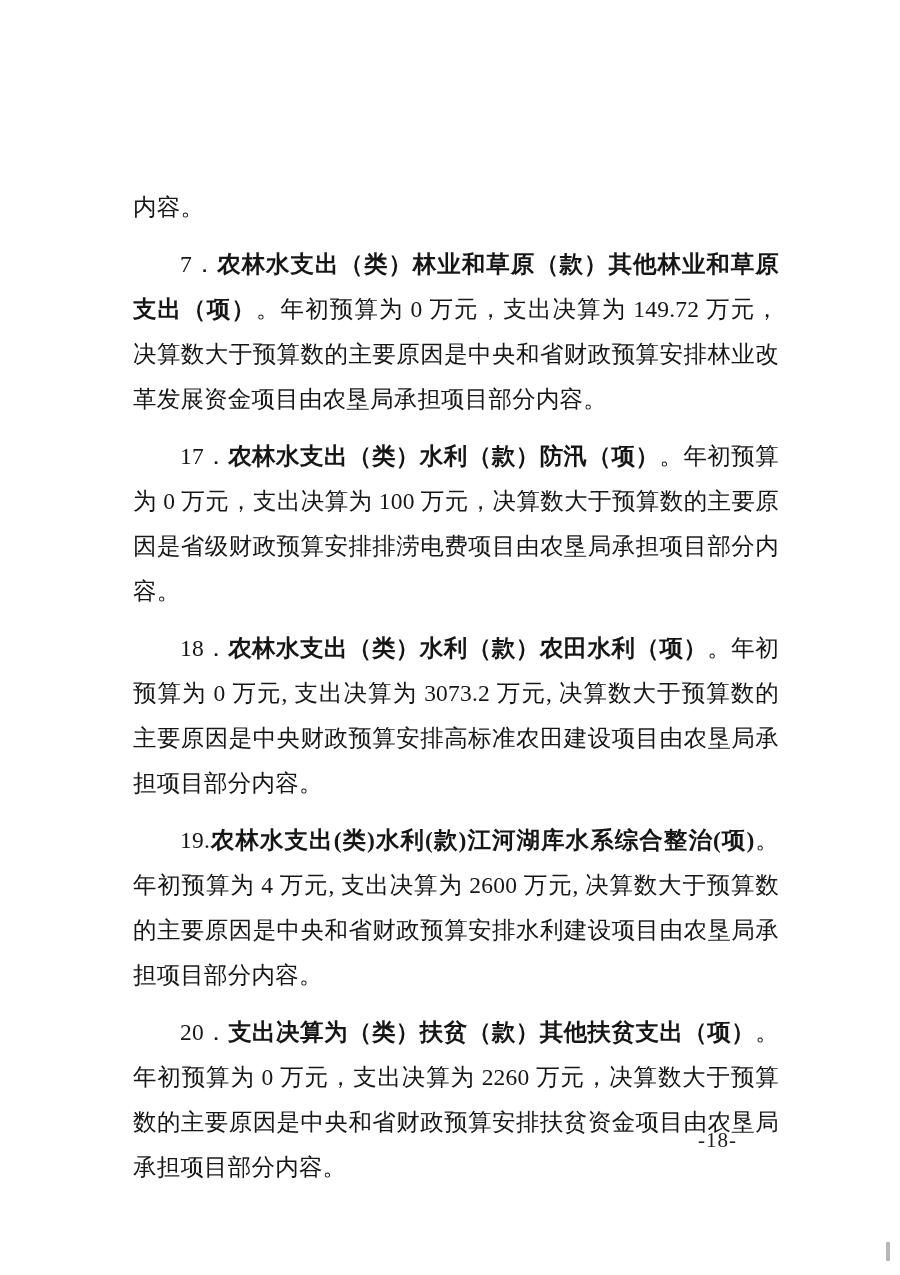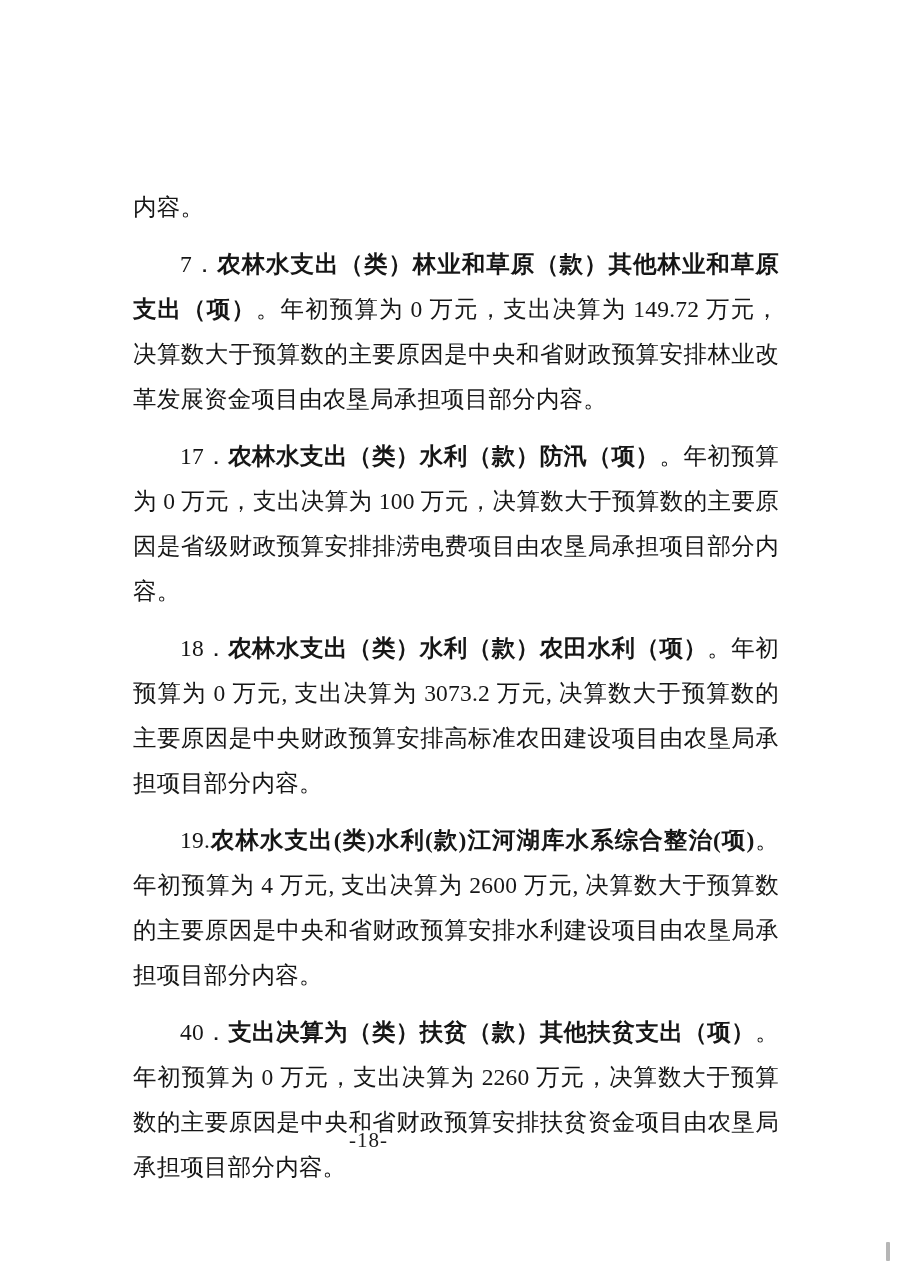--- a/index.html
+++ b/index.html
@@ -35,21 +35,21 @@
     text-indent: 2em;
   }
   .seg-bold {
     font-weight: bold;
   }
   .page-number {
     position: absolute;
     top: 1126px;
     left: 0;
     width: 737px;
-    text-align: center;
+    text-align: right;
     font-size: 21px;
     line-height: 28px;
     letter-spacing: 1px;
     color: #1c1c1c;
   }
   .scan-artifact {
     position: absolute;
     left: 886px;
     top: 1242px;
     width: 4px;
@@ -61,17 +61,17 @@
 </head>
 <body>
 
 <div class="page">
   <div class="content" id="document-body">
       <p><span class="seg-regular">内容。</span></p>
       <p class="indent"><span class="seg-regular">7．</span><span class="seg-bold">农林水支出（类）林业和草原（款）其他林业和草原支出（项）</span><span class="seg-regular">。年初预算为 0 万元，支出决算为 149.72 万元，决算数大于预算数的主要原因是中央和省财政预算安排林业改革发展资金项目由农垦局承担项目部分内容。</span></p>
       <p class="indent"><span class="seg-regular">17．</span><span class="seg-bold">农林水支出（类）水利（款）防汛（项）</span><span class="seg-regular">。年初预算为 0 万元，支出决算为 100 万元，决算数大于预算数的主要原因是省级财政预算安排排涝电费项目由农垦局承担项目部分内容。</span></p>
       <p class="indent"><span class="seg-regular">18．</span><span class="seg-bold">农林水支出（类）水利（款）农田水利（项）</span><span class="seg-regular">。年初预算为 0 万元, 支出决算为 3073.2 万元, 决算数大于预算数的主要原因是中央财政预算安排高标准农田建设项目由农垦局承担项目部分内容。</span></p>
       <p class="indent"><span class="seg-regular">19.</span><span class="seg-bold">农林水支出(类)水利(款)江河湖库水系综合整治(项)</span><span class="seg-regular">。年初预算为 4 万元, 支出决算为 2600 万元, 决算数大于预算数的主要原因是中央和省财政预算安排水利建设项目由农垦局承担项目部分内容。</span></p>
-      <p class="indent"><span class="seg-regular">40．</span><span class="seg-bold">支出决算为（类）扶贫（款）其他扶贫支出（项）</span><span class="seg-regular">。年初预算为 0 万元，支出决算为 2260 万元，决算数大于预算数的主要原因是中央和省财政预算安排扶贫资金项目由农垦局承担项目部分内容。</span></p>
+      <p class="indent"><span class="seg-regular">20．</span><span class="seg-bold">支出决算为（类）扶贫（款）其他扶贫支出（项）</span><span class="seg-regular">。年初预算为 0 万元，支出决算为 2260 万元，决算数大于预算数的主要原因是中央和省财政预算安排扶贫资金项目由农垦局承担项目部分内容。</span></p>
     </div>
   <div class="page-number">-18-</div>
   <div class="scan-artifact"></div>
 </div>
 
 </body></html>

